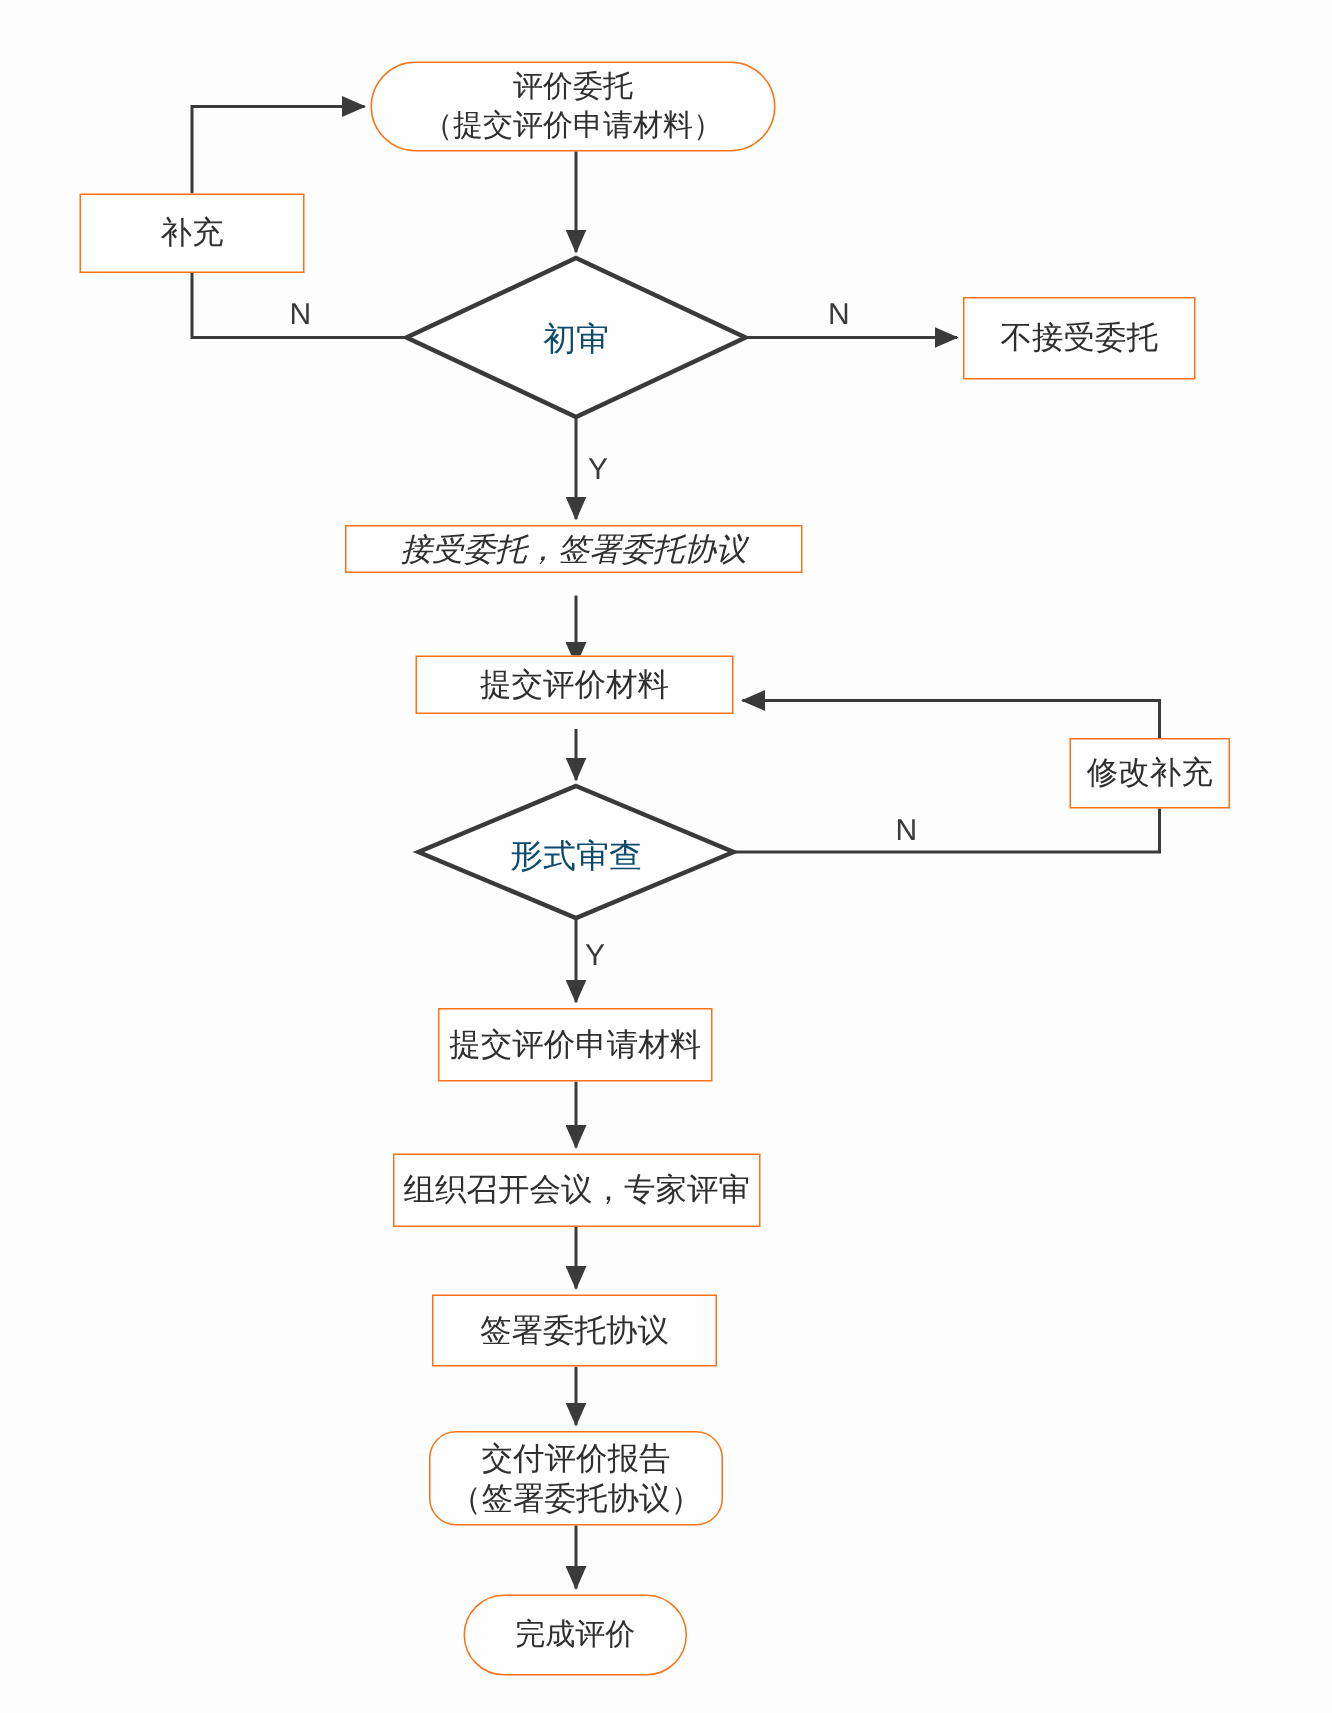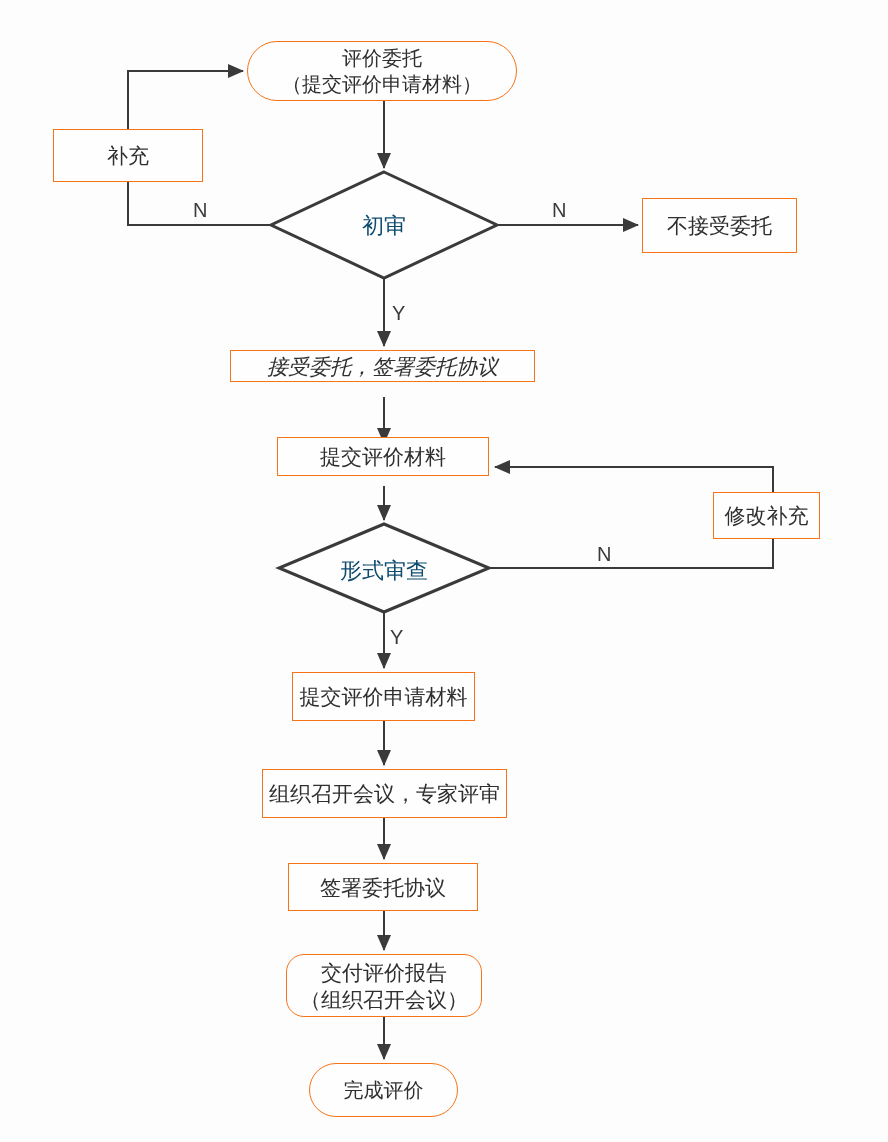--- a/index.html
+++ b/index.html
@@ -101,21 +101,21 @@
   <div class="node" style="left:262px; top:769px; width:245px; height:49px;">
     <span>组织召开会议，专家评审</span>
   </div>
 
   <div class="node" style="left:288px; top:863px; width:190px; height:48px;">
     <span>签署委托协议</span>
   </div>
 
   <div class="node" style="left:286px; top:954px; width:196px; height:63px;border-radius:18px;">
     <span>交付评价报告</span>
-    <span>（组织召开会议）</span>
+    <span>（签署委托协议）</span>
   </div>
 
   <div class="node stadium" style="left:309px; top:1063px; width:149px; height:54px;">
     <span>完成评价</span>
   </div>
 
   <div class="elabel" style="left:193px; top:199px;">N</div>
   <div class="elabel" style="left:552px; top:199px;">N</div>
   <div class="elabel" style="left:392px; top:302px;">Y</div>
   <div class="elabel" style="left:597px; top:543px;">N</div>

